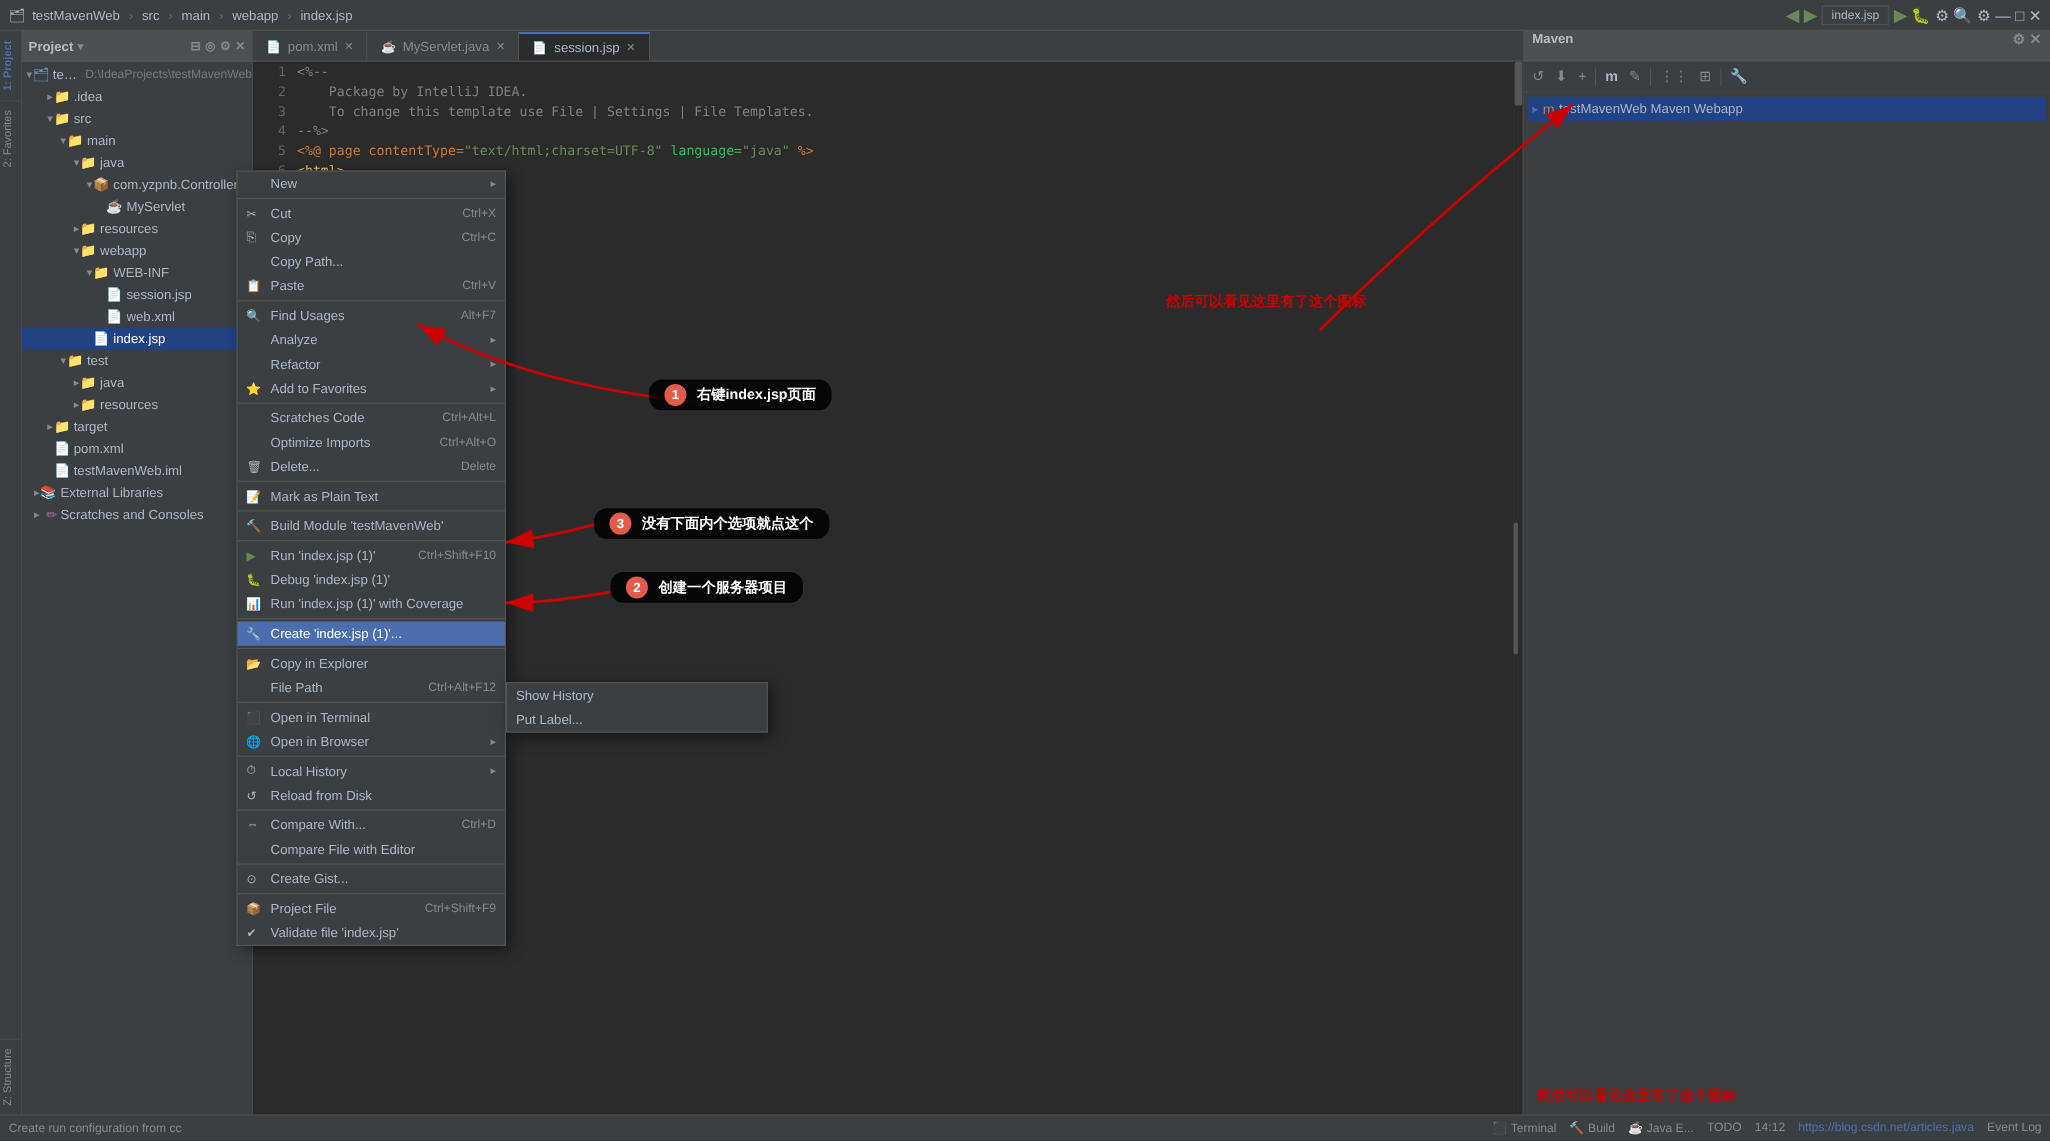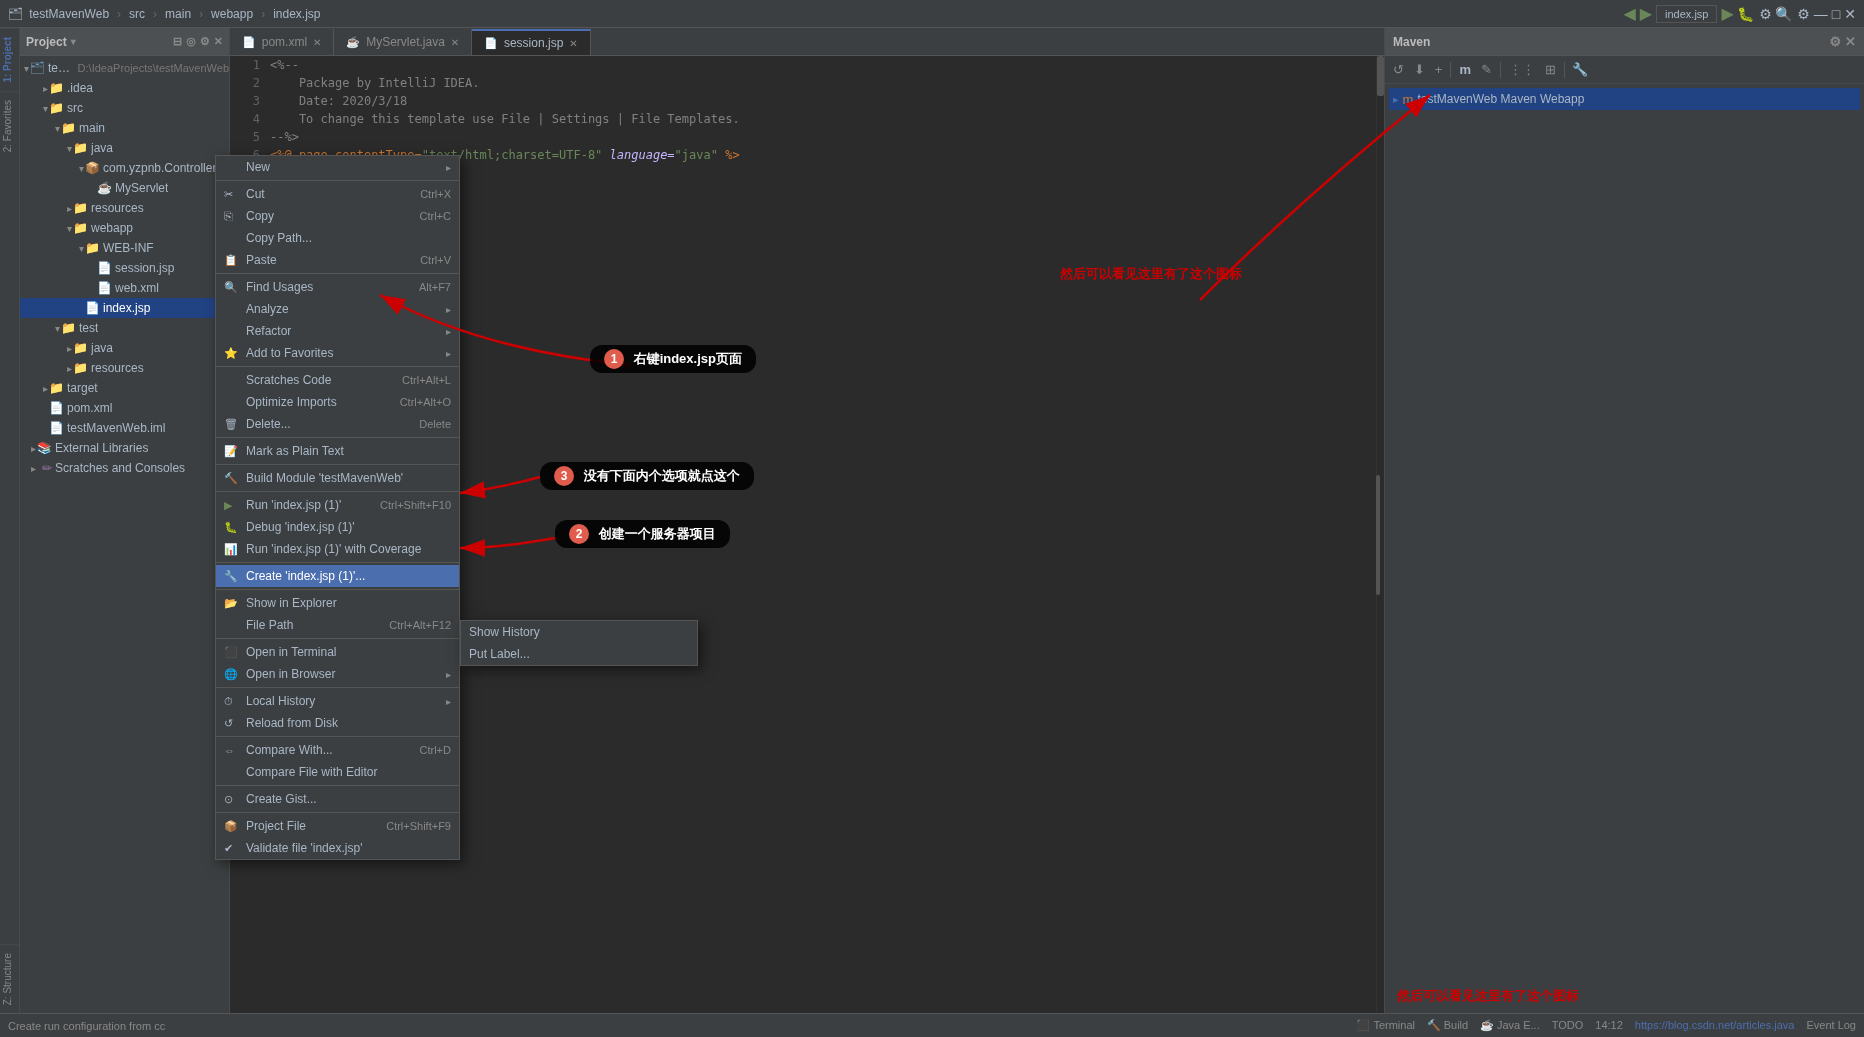--- a/index.html
+++ b/index.html
@@ -214,21 +214,21 @@
       width: 480px;
       background: #3c3f41;
       border-left: 1px solid #4a4a4a;
       display: flex;
       flex-direction: column;
     }
     .maven-header {
       height: 28px;
       background: #4c5052;
       display: flex;
-      align-items: center;
+      align-items: flex-start;
       padding: 0 8px;
       border-bottom: 1px solid #555;
       font-size: 12px;
       font-weight: bold;
       color: #bbb;
     }
     .maven-header-icons { margin-left: auto; display: flex; gap: 4px; }
     .maven-toolbar {
       height: 28px;
       background: #3c3f41;
@@ -524,24 +524,23 @@
         <div>11</div>
           <div>12</div>
           <div>13</div>
           <div>14</div>
           <div>15</div>
           <div>16</div>
       </div>
       <div class="code-content">
         <div class="code-line code-comment">&lt;%--</div>
         <div class="code-line code-comment">    Package by IntelliJ IDEA.</div>
-        <div class="code-line code-comment">    Date: 2020/3/18</div>
         <div class="code-line code-comment">    To change this template use File | Settings | File Templates.</div>
         <div class="code-line code-comment">--%&gt;</div>
-        <div class="code-line"><span style="color:#cc7832;">&lt;%@ page contentType=</span><span style="color:#6a8759;">"text/html;charset=UTF-8"</span><span style="color:#c4b5fd;font-style:italic;"> language=</span><span style="color:#6a8759;">"java"</span><span style="color:#cc7832;"> %&gt;</span></div>
+        <div class="code-line"><span style="color:#cc7832;">&lt;%@ page contentType=</span><span style="color:#6a8759;">"text/html;charset=UTF-8"</span><span style="color:#22c55e;"> language=</span><span style="color:#6a8759;">"java"</span><span style="color:#cc7832;"> %&gt;</span></div>
         <div class="code-line code-tag">&lt;html&gt;</div>
         <div class="code-line code-tag">&lt;head&gt;</div>
         <div class="code-line code-tag">    &lt;title&gt;Title&lt;/title&gt;</div>
         <div class="code-line code-tag">&lt;/head&gt;</div>
         <div class="code-line code-tag">&lt;body&gt;</div>
         <div class="code-line code-comment">    &lt;%-- session</div>
         <div class="code-line code-tag">&lt;/body&gt;</div>
         <div class="code-line code-tag">&lt;/html&gt;</div>
       </div>
 
@@ -676,21 +675,21 @@
     <span class="cm-label">Run 'index.jsp (1)' with Coverage</span>
   </div>
   <div class="cm-separator"></div>
   <div class="cm-item highlighted">
     <span class="cm-icon" style="color:#6a8759;">🔧</span>
     <span class="cm-label">Create 'index.jsp (1)'...</span>
   </div>
   <div class="cm-separator"></div>
   <div class="cm-item">
     <span class="cm-icon">📂</span>
-    <span class="cm-label">Show in Explorer</span>
+    <span class="cm-label">Copy in Explorer</span>
   </div>
   <div class="cm-item">
     <span class="cm-icon"></span>
     <span class="cm-label">File Path</span>
     <span class="cm-shortcut">Ctrl+Alt+F12</span>
   </div>
   <div class="cm-separator"></div>
   <div class="cm-item">
     <span class="cm-icon">⬛</span>
     <span class="cm-label">Open in Terminal</span>

